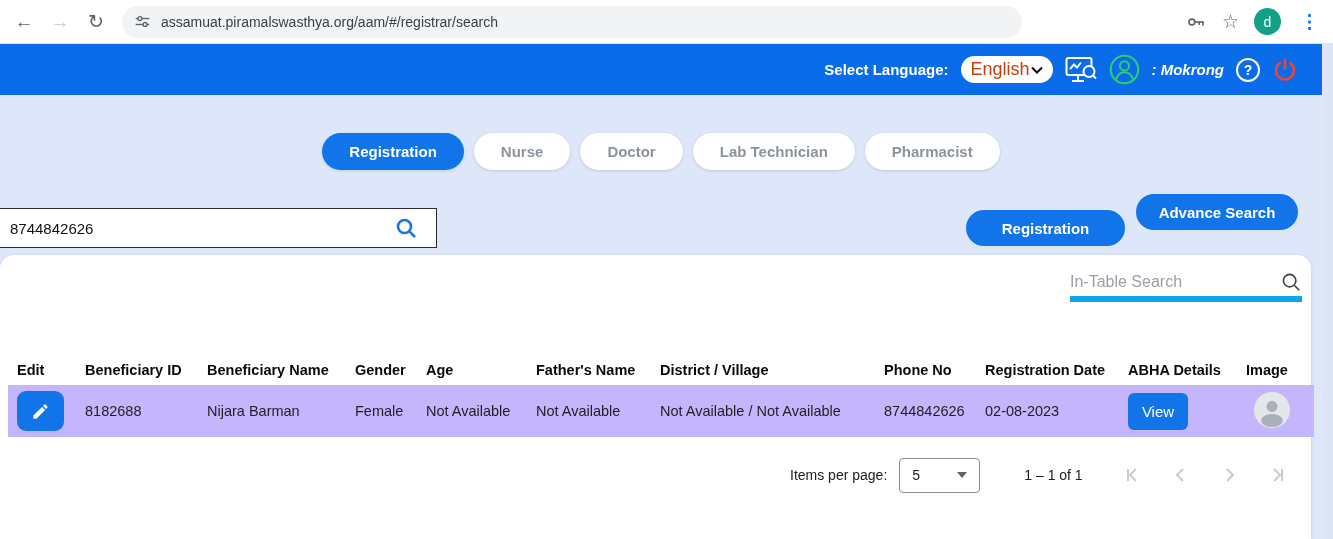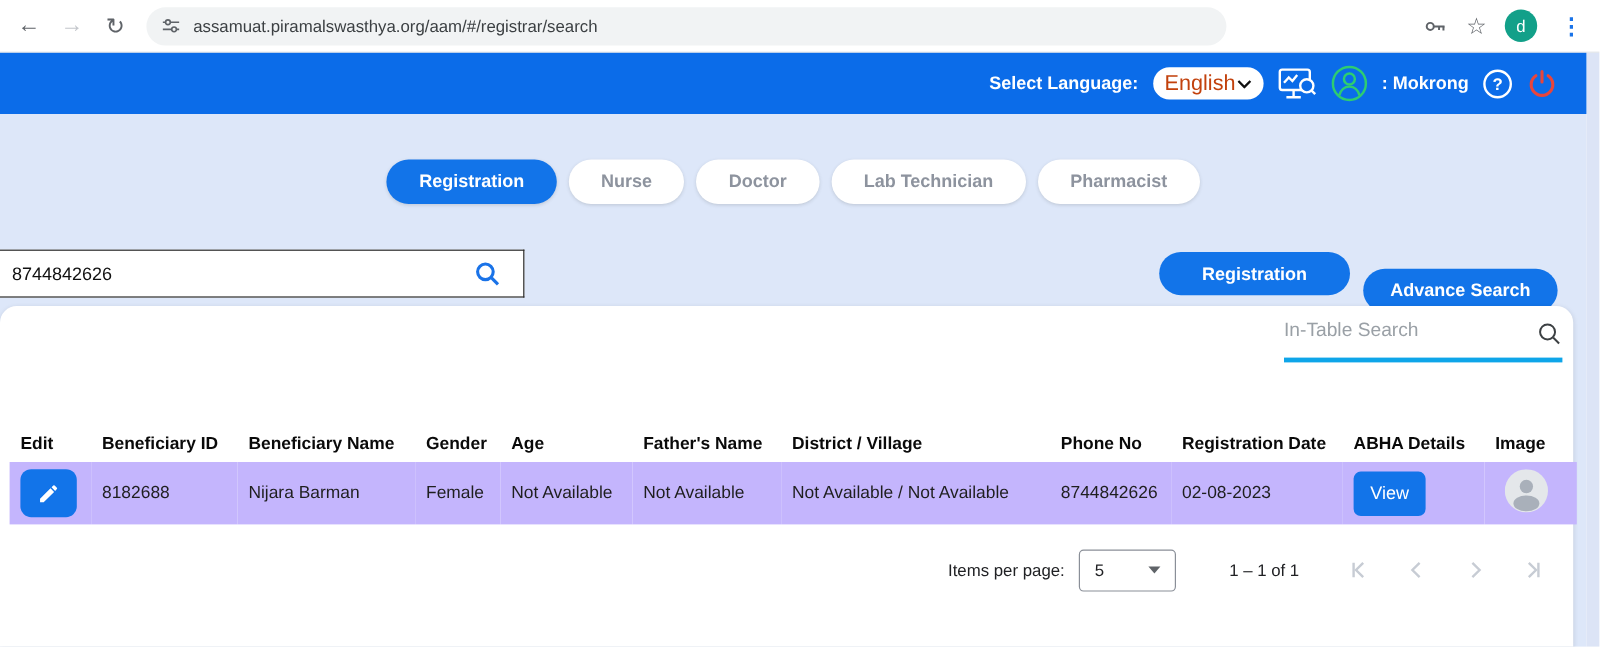--- a/index.html
+++ b/index.html
@@ -42,21 +42,21 @@
   }
   .brand{ display:flex; align-items:center; gap:6px; margin-left:8px; }
   .brand-name{ color:#fff; font-size:19px; font-weight:bold; letter-spacing:.2px; }
   .header-right{ margin-left:auto; display:flex; align-items:center; gap:12px; padding-right:24px;justify-content:center; }
   .lang-label{ color:#fff; font-size:15px; font-weight:bold; }
   .lang-select{
     background:#fff; border-radius:14px; height:27px; width:92px; padding:0 10px;
     display:flex; align-items:center; justify-content:space-between; cursor:pointer;
   }
   .lang-select span{ font-size:18px; color:#c2410c; }
-  .username{ color:#fff; font-size:15px; font-weight:bold; }
+  .username{ color:#fff; font-size:15px; font-weight:bold;font-style:italic; }
   .help-circle{
     width:24px; height:24px; border:2.4px solid #fff; border-radius:50%;
     color:#fff; font-size:14px; font-weight:bold; display:flex; align-items:center;
     justify-content:center; cursor:pointer;
   }
 
   
   .page-bg{ position:absolute; top:95px; left:0; width:1322px; height:444px; background:#dde7f9; }
   .scrollbar{ position:absolute; top:44px; right:0; width:11px; height:495px; background:#dce4f6; }
 
@@ -81,30 +81,30 @@
   .main-search input{
     flex:1; border:none; outline:none; font-size:15px; color:#111;
     padding-left:10px; background:transparent; font-family:inherit;
   }
   .main-search .search-btn{ padding-right:18px; cursor:pointer; display:flex; }
   .action-btn{
     position:absolute; height:36px; border:none; border-radius:18px; background:#1274e9;
     color:#fff; font-size:15px; font-weight:bold; cursor:pointer; font-family:inherit;
   }
   .btn-registration{ top:210px; left:966px; width:159px; }
-  .btn-advance{ top:224px; left:1136px; width:162px; }
+  .btn-advance{ top:194px; left:1136px; width:162px; }
 
   
   .card{
     position:absolute; top:255px; left:0; width:1311px; height:284px;
     background:#fff; border-radius:14px 14px 0 0; box-shadow:0 1px 4px rgba(0,0,0,.10);
   }
   .in-table-search{
     position:absolute; top:12px; right:9px; width:232px; height:35px;
-    border-bottom:4px solid #0ea5e9; display:flex; align-items:flex-start;
+    border-bottom:6px solid #0ea5e9; display:flex; align-items:center;
   }
   .in-table-search input{
     flex:1; border:none; outline:none; background:transparent;
     font-size:16px; color:#3c4043; font-family:inherit;
   }
   .in-table-search input::placeholder{ color:#9aa0a6; }
   .in-table-search .its-icon{ display:flex; cursor:pointer; }
 
   
   table.results{

